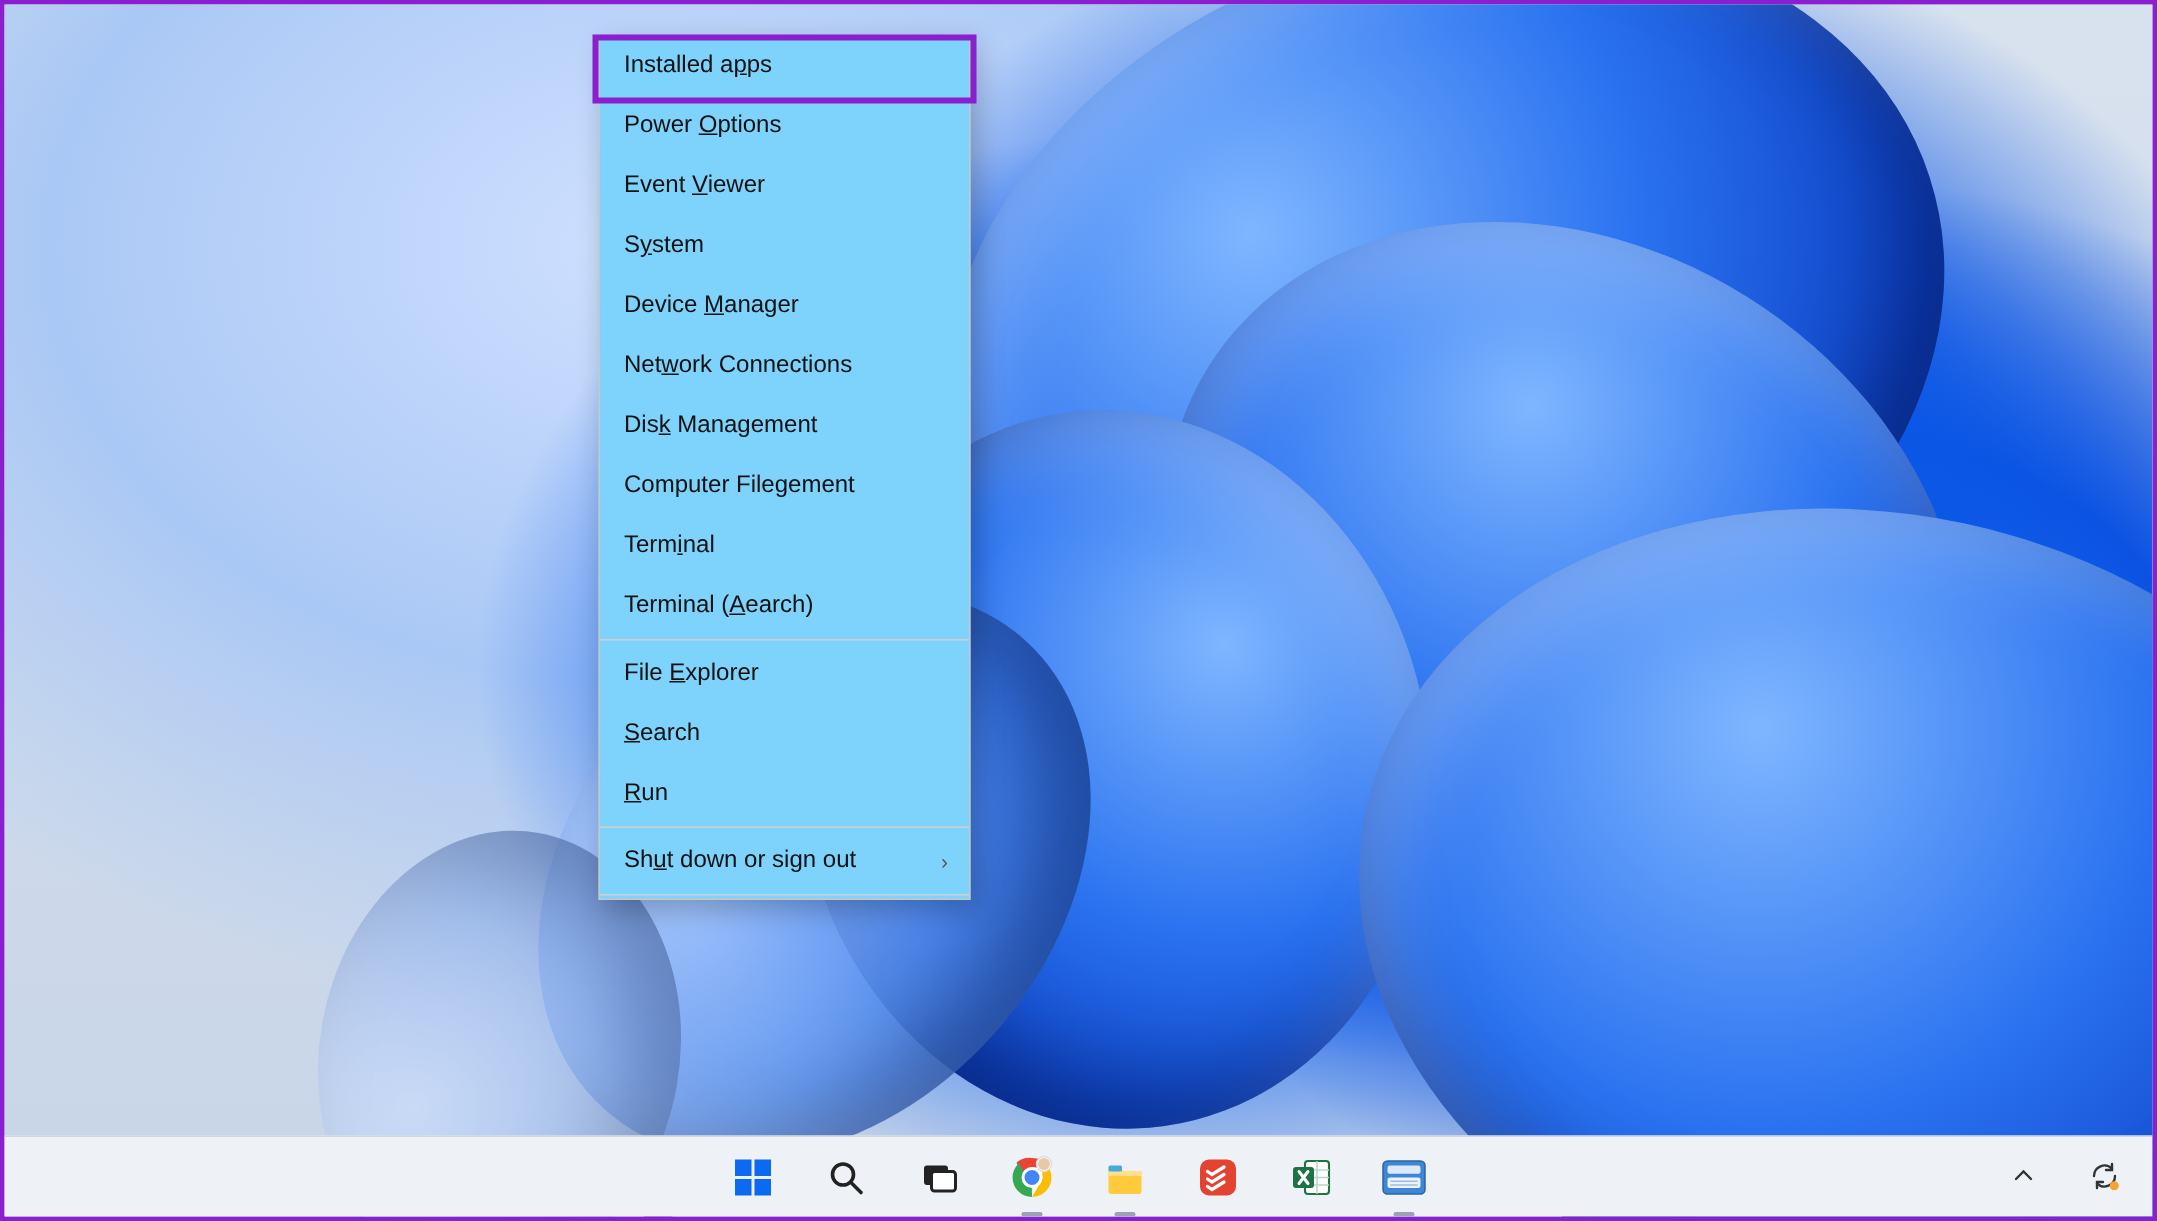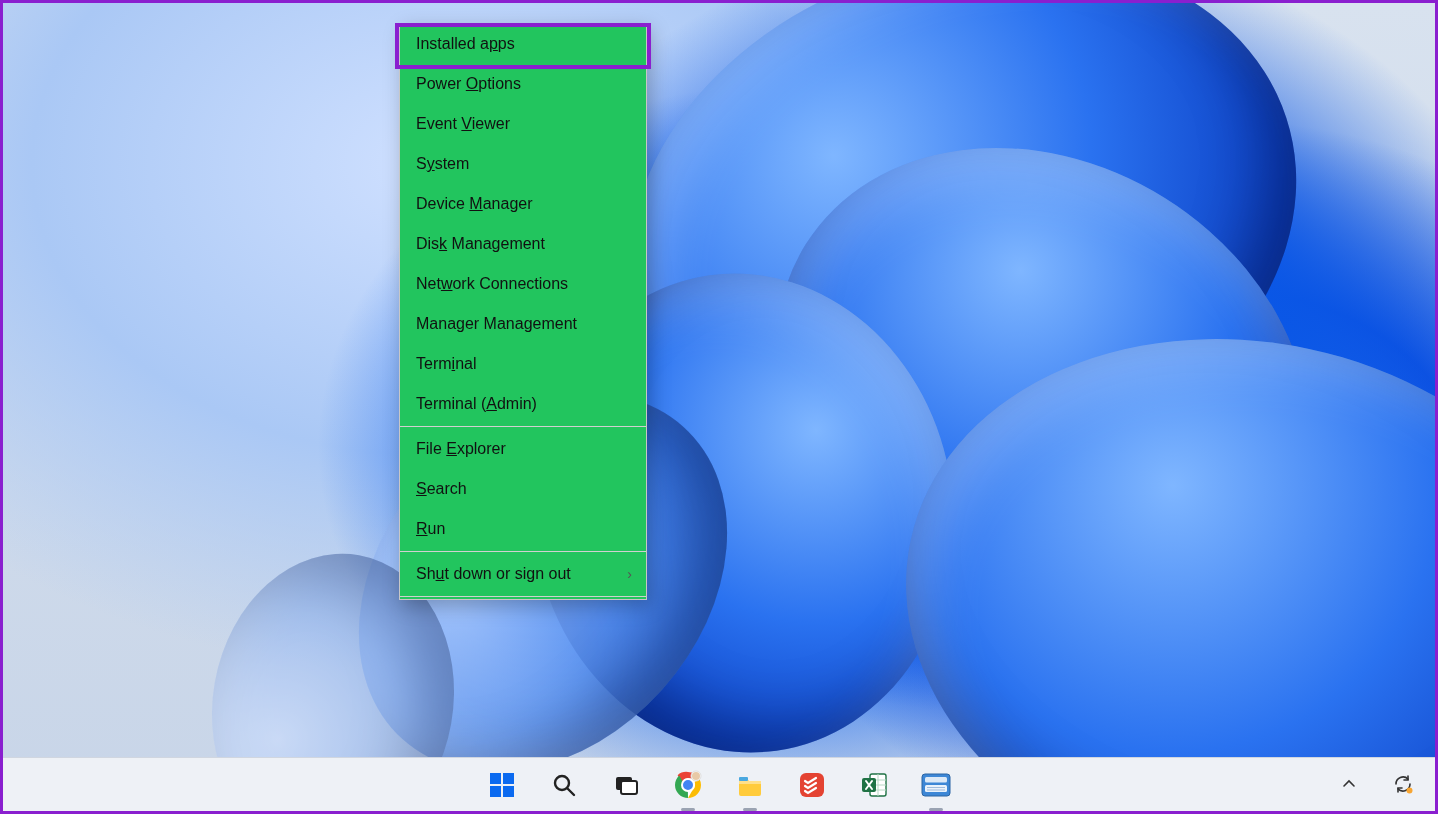--- a/index.html
+++ b/index.html
@@ -29,21 +29,21 @@
   .p5 { width: 420px; height: 320px; left: 330px; top: 420px; transform: rotate(-48deg);
         background: radial-gradient(circle at 35% 30%, #a9c9ff 0%, #5a93f2 45%, #235fd0 80%); opacity:.85;}
   .p6 { width: 300px; height: 240px; left: 180px; top: 580px; transform: rotate(-80deg);
         background: radial-gradient(circle at 35% 30%, #c9dcff 0%, #8fb3ef 50%, #5f8ad6 85%); opacity:.6;}
 
   
   .context-menu {
     position: absolute;
     left: 396px; top: 20px;
     width: 248px;
-    background: #22c55e;
+    background: #7dd3fc;
     border: 1px solid #c7c7c7;
     box-shadow: 4px 6px 18px rgba(0,0,0,.25);
   }
   .menu-item {
     height: 40px;
     padding: 0 16px;
     display: flex; align-items: center;
     font-size: 16px; color: #111;
     cursor: default;
     position: relative;
@@ -119,33 +119,33 @@
     <div class="menu-item">
       <span><span>Event </span><span class="u">V</span><span>iewer</span></span>
     </div>
     <div class="menu-item">
       <span><span>S</span><span class="u">y</span><span>stem</span></span>
     </div>
     <div class="menu-item">
       <span><span>Device </span><span class="u">M</span><span>anager</span></span>
     </div>
     <div class="menu-item">
+      <span><span>Net</span><span class="u">w</span><span>ork Connections</span></span>
+    </div>
+    <div class="menu-item">
       <span><span>Dis</span><span class="u">k</span><span> Management</span></span>
     </div>
     <div class="menu-item">
-      <span><span>Net</span><span class="u">w</span><span>ork Connections</span></span>
-    </div>
-    <div class="menu-item">
-      <span><span>Manager Mana</span><span class="u">g</span><span>ement</span></span>
+      <span><span>Computer File</span><span class="u">g</span><span>ement</span></span>
     </div>
     <div class="menu-item">
       <span><span>Term</span><span class="u">i</span><span>nal</span></span>
     </div>
     <div class="menu-item">
-      <span><span>Terminal (</span><span class="u">A</span><span>dmin)</span></span>
+      <span><span>Terminal (</span><span class="u">A</span><span>earch)</span></span>
     </div>
     <div class="menu-sep"></div>
     <div class="menu-item">
       <span><span>File </span><span class="u">E</span><span>xplorer</span></span>
     </div>
     <div class="menu-item">
       <span><span></span><span class="u">S</span><span>earch</span></span>
     </div>
     <div class="menu-item">
       <span><span></span><span class="u">R</span><span>un</span></span>

